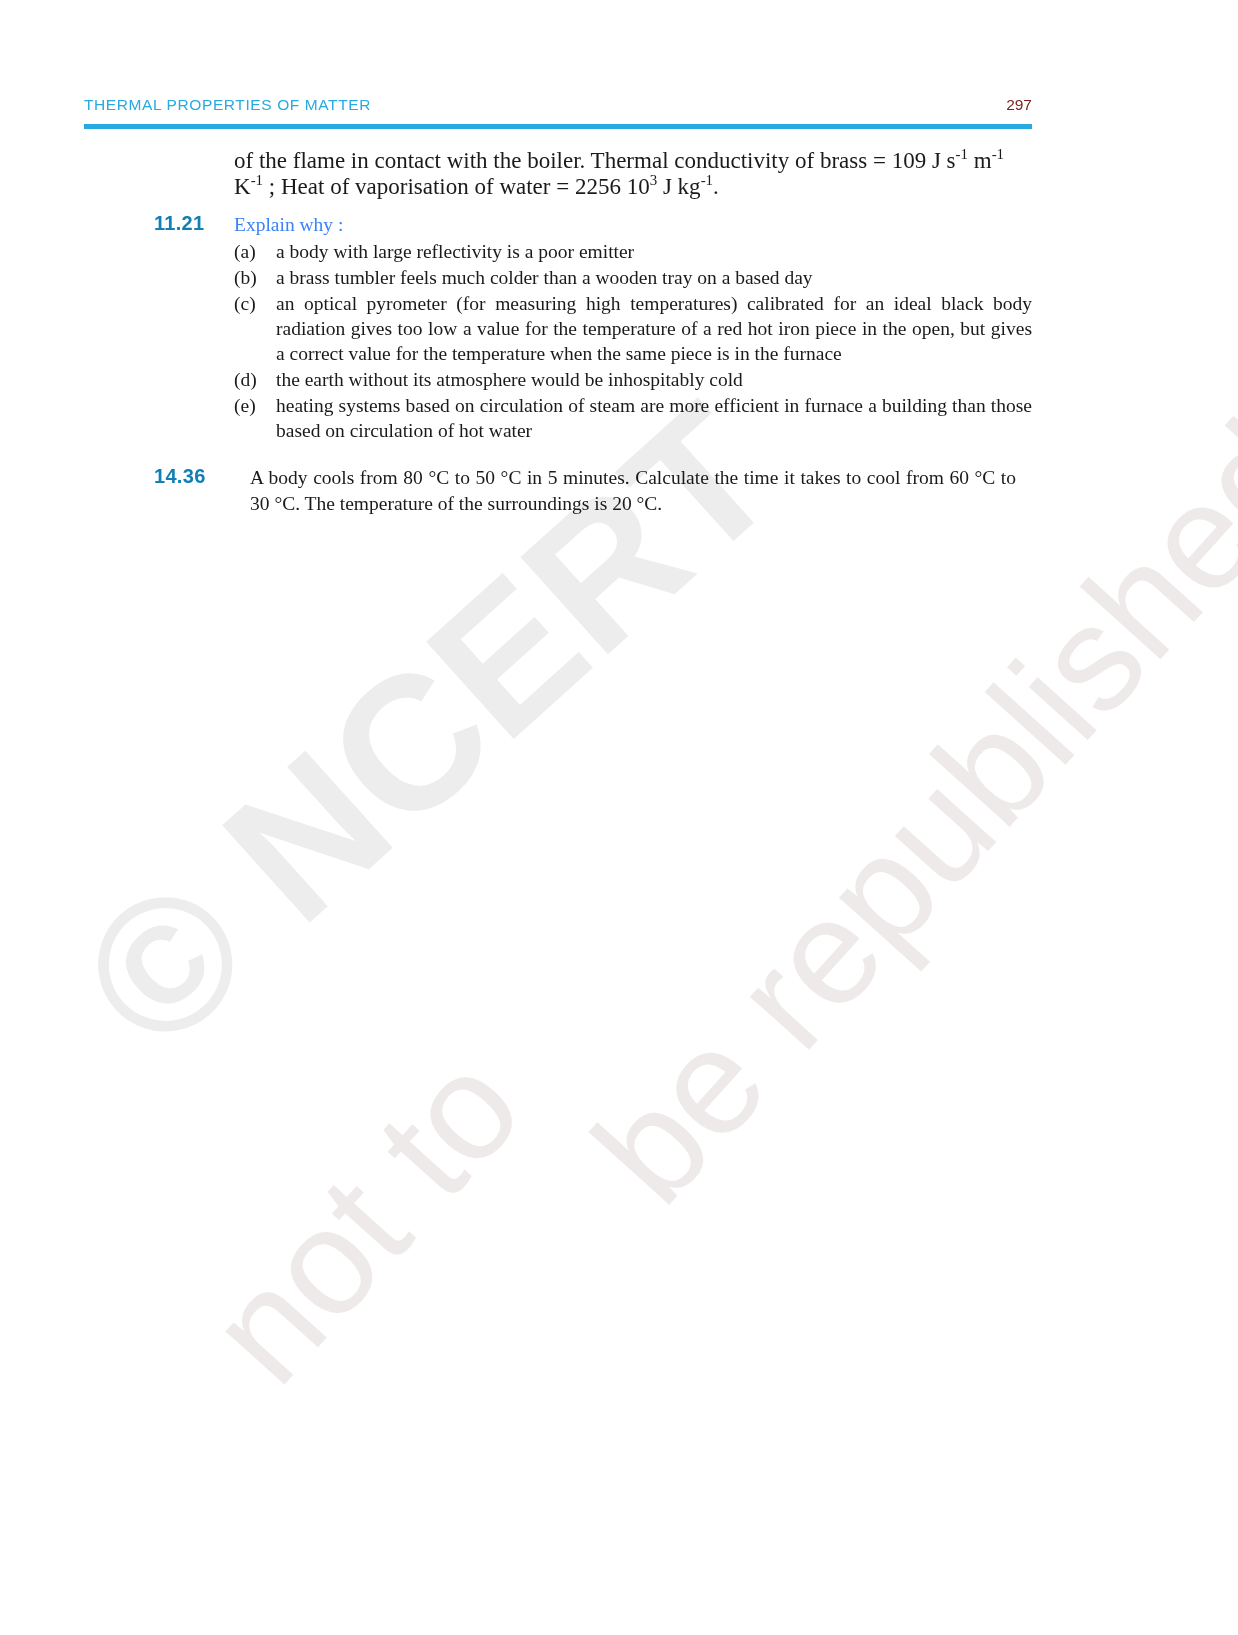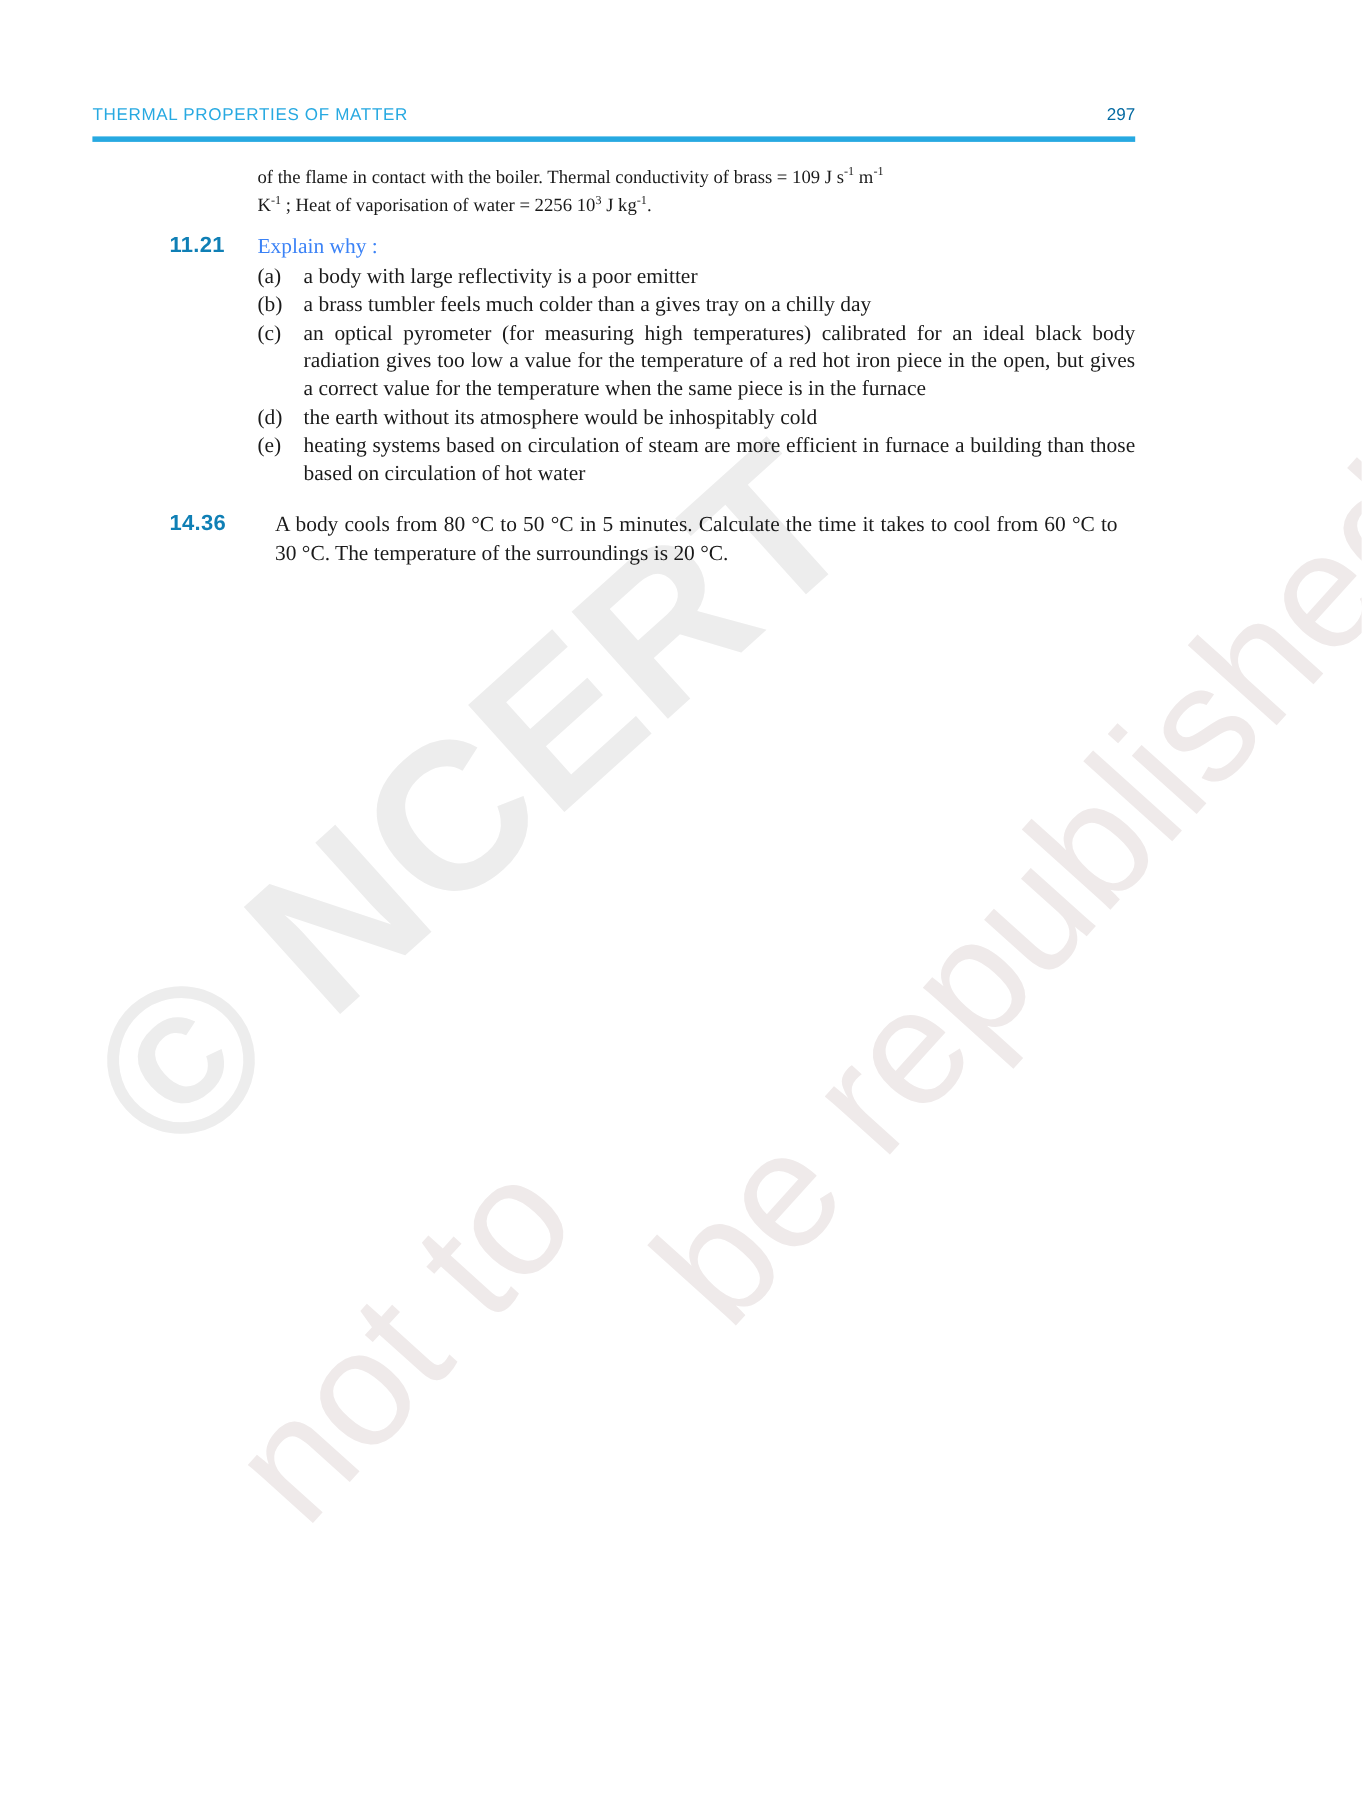--- a/index.html
+++ b/index.html
@@ -33,21 +33,21 @@
     letter-spacing: 0.6px;
     color: #27a9e1;
     white-space: nowrap;
   }
   .header-page-number {
     position: absolute;
     right: 0;
     top: 0;
     font-family: "Liberation Sans", sans-serif;
     font-size: 15.5px;
-    color: #0369a1;
+    color: #7f1d1d;
   }
   .header-rule {
     position: absolute;
     left: 0;
     top: 28px;
     width: 948px;
     height: 5px;
     background: #27a9e1;
   }
 
@@ -55,21 +55,21 @@
   .content {
     position: absolute;
     left: 84px;
     top: 148px;
     width: 948px;
   }
 
   .lead-para {
     margin: 0 0 0 150px;
     width: 798px;
-    font-size: 17px;
+    font-size: 23px;
     line-height: 26px;
     color: #1a1a1a;
     text-align: justify;
   }
   .lead-para .line2 { display: block; }
 
   .q-block {
     position: relative;
     margin-top: 12px;
     padding-left: 150px;
@@ -188,21 +188,21 @@
     <div class="q-block">
       <div class="q-num">11.21</div>
       <p class="q-intro">Explain why :</p>
       <ul class="sub-list">
         <li class="sub-item">
           <span class="sub-label">(a)</span>
           <span>a body with large reflectivity is a poor emitter</span>
         </li>
         <li class="sub-item">
           <span class="sub-label">(b)</span>
-          <span>a brass tumbler feels much colder than a gives tray on a chilly day</span>
+          <span>a brass tumbler feels much colder than a wooden tray on a based day</span>
         </li>
         <li class="sub-item">
           <span class="sub-label">(c)</span>
           <span>an optical pyrometer (for measuring high temperatures) calibrated for an ideal black body radiation gives too low a value for the temperature of a red hot iron piece in the open, but gives a correct value for the temperature when the same piece is  in the furnace</span>
         </li>
         <li class="sub-item">
           <span class="sub-label">(d)</span>
           <span> the earth without its atmosphere would be inhospitably cold</span>
         </li>
         <li class="sub-item">

